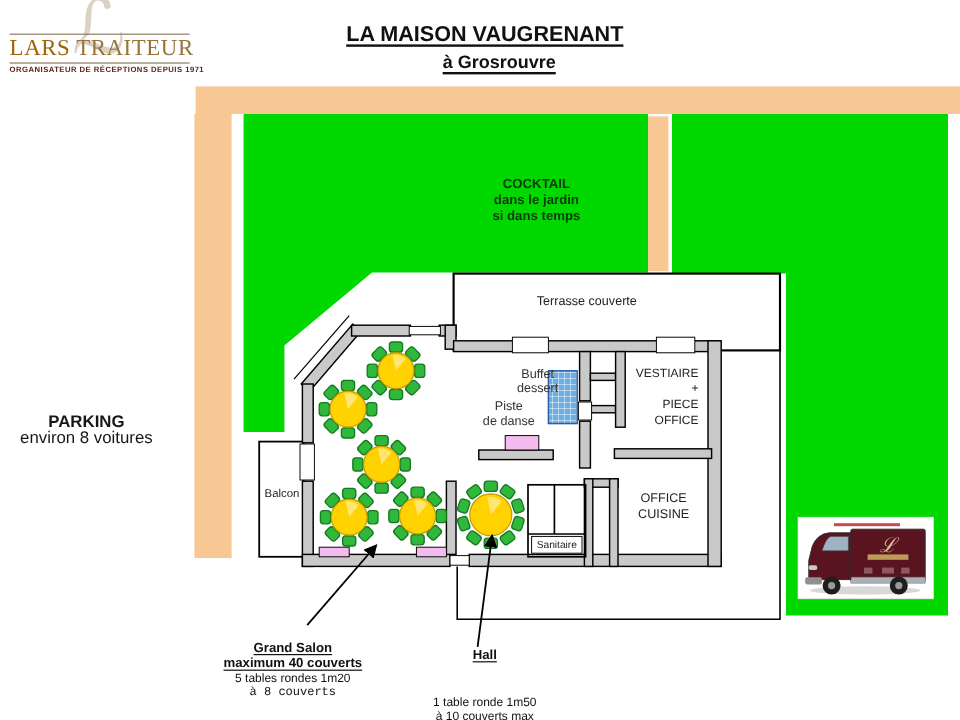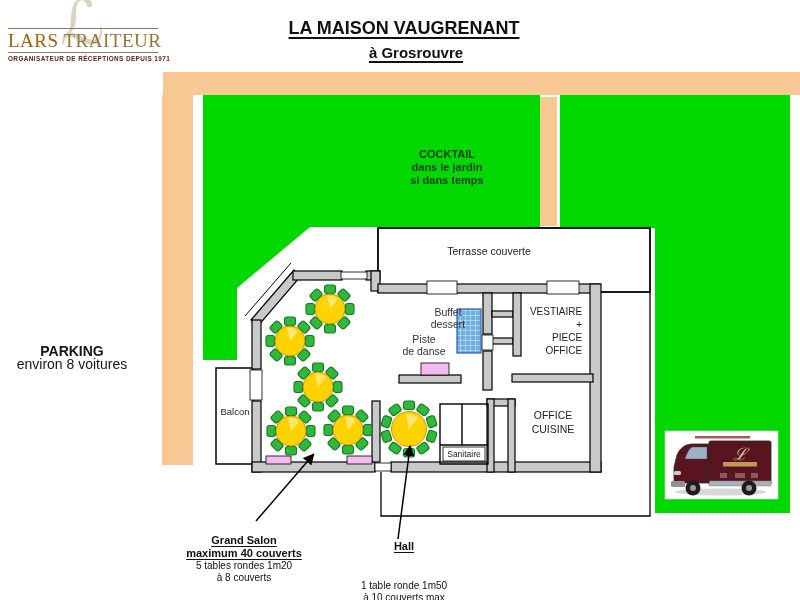--- a/index.html
+++ b/index.html
@@ -219,20 +219,20 @@
 </div>
 
 <div class="lbl" style="left:235px;top:406px;font-size:9.5px;color:#223;">
   <span>Balcon</span>
 </div>
 
 <div class="lbl" style="left:244px;top:514px;color:#111;margin-top:20px;">
   <span class="line b u" style="font-size:11px;line-height:13px;">Grand Salon</span>
   <span class="line b u" style="font-size:11px;line-height:13px;">maximum 40 couverts</span>
   <span class="line" style="font-size:10px;line-height:12px;">5 tables rondes 1m20</span>
-  <span class="line" style="font-size:10px;line-height:12px;">à 8 couverts</span>
+  <span class="line" style="font-size:10px;line-height:12px;font-family:Liberation Mono, monospace;">à 8 couverts</span>
 </div>
 
 <div class="lbl" style="left:404px;top:540px;color:#111;">
   <span class="line b u" style="font-size:11px;line-height:13px;">Hall</span>
   <span class="line" style="font-size:10px;line-height:12px;margin-top:27px;">1 table ronde 1m50</span>
   <span class="line" style="font-size:10px;line-height:12px;">à 10 couverts max</span>
 </div>
 
 </body></html>

